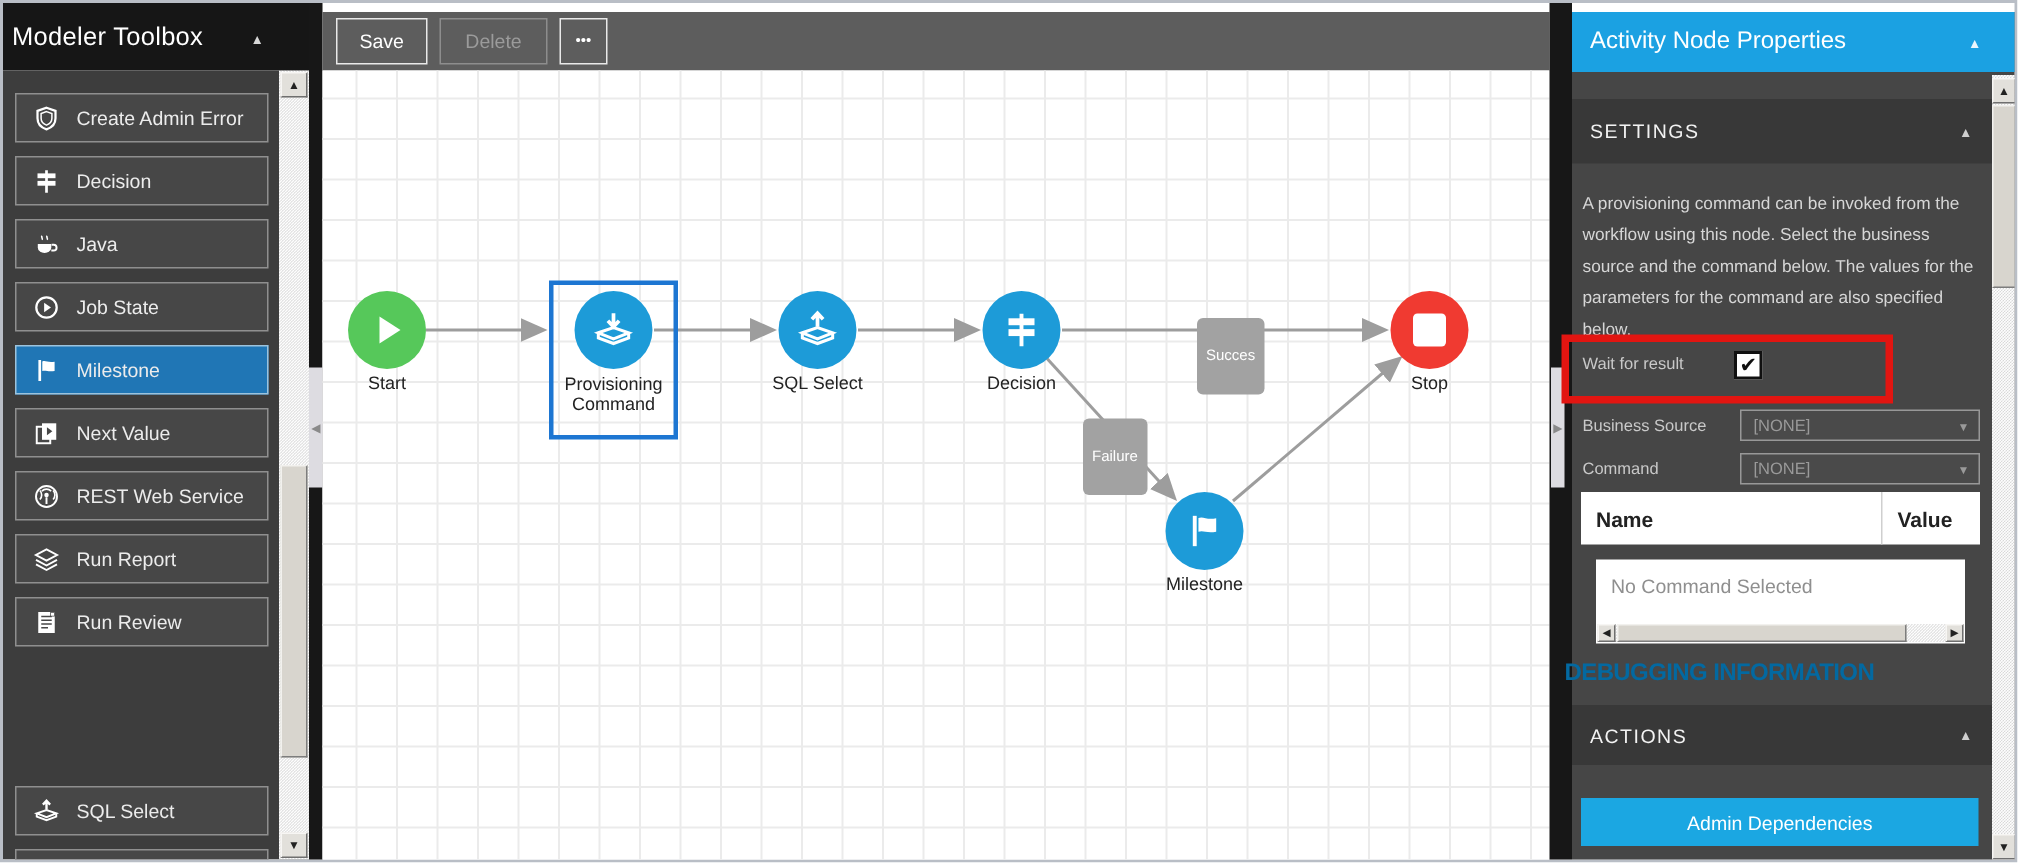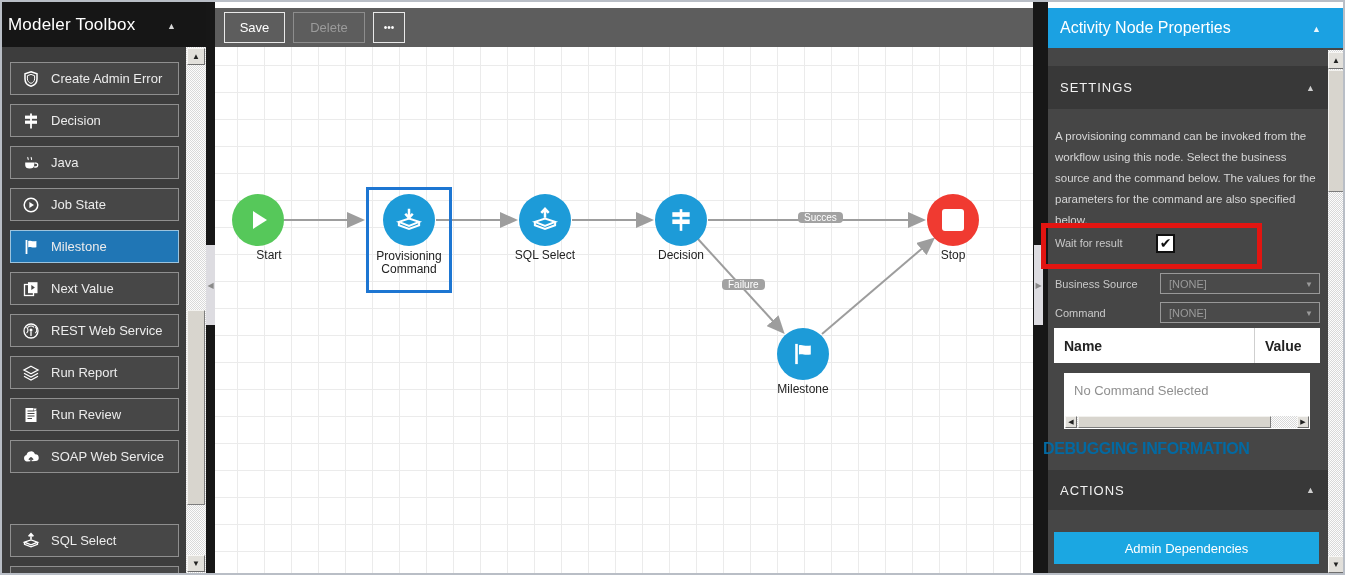--- a/index.html
+++ b/index.html
@@ -32,21 +32,21 @@
   .tbtn{position:absolute;top:4px;height:31px;box-sizing:border-box;border:1px solid #e9e9e9;background:transparent;
         color:#fff;font-size:13px;font-family:"Liberation Sans",sans-serif;display:flex;align-items:center;justify-content:center;cursor:pointer;}
   .tbtn.disabled{border-color:#8d8d8d;color:#9b9b9b;cursor:default;}
   
   #canvas{left:213px;top:45px;width:818px;height:528px;background:#fff;overflow:hidden;
     background-image:linear-gradient(#ebebeb 1px,transparent 1px),linear-gradient(90deg,#ebebeb 1px,transparent 1px);
     background-size:27px 27px;background-position:-5px -9px;}
   .node{position:absolute;width:52px;height:52px;border-radius:50%;display:flex;align-items:center;justify-content:center;cursor:pointer;}
   .node-label{position:absolute;font-size:12px;color:#222;text-align:center;line-height:13px;}
   #selection-rect{position:absolute;left:151px;top:140px;width:86px;height:106px;border:3px solid #1d76d2;box-sizing:border-box;}
-  .pill{position:absolute;background:#a2a2a2;color:#fff;font-size:10px;border-radius:4px;padding:0 6px;line-height:11px;}
+  .pill{position:absolute;background:#a2a2a2;color:#fff;font-size:10px;border-radius:4px;padding:20px 6px;line-height:11px;}
   
   #props{left:1046px;top:6px;width:297px;height:567px;background:#464646;overflow:hidden;}
   #props-header{position:absolute;left:0;top:0;width:297px;height:40px;background:#1ba1e2;color:#fff;display:flex;align-items:center;}
   #props-header .t{font-size:16px;margin-left:12px;}
   #props-header .tri{position:absolute;right:24px;top:16px;font-size:9px;color:#eaf6fd;}
   .section-bar{position:absolute;left:0;width:281px;background:#383838;color:#f2f2f2;display:flex;align-items:center;}
   .section-bar .t{font-size:13px;letter-spacing:1px;margin-left:12px;}
   .section-bar .tri{position:absolute;right:14px;font-size:9px;color:#cfcfcf;}
   .plabel{position:absolute;color:#c9c9c9;font-size:11px;}
   .dropdown{position:absolute;width:160px;height:21px;box-sizing:border-box;background:#4a4a4a;border:1px solid #989898;
@@ -166,29 +166,20 @@
       <span class="ic">
           <svg width="18" height="18" viewBox="0 0 18 18">
             <rect x="3.5" y="2" width="11" height="14" fill="#fff"></rect>
             <path d="M5.5 5h7M5.5 7.5h7M5.5 10h7M5.5 12.5h4.5" stroke="#474747" stroke-width="1.1"></path>
             <rect x="11.5" y="2" width="3" height="3" fill="#474747"></rect>
             <rect x="12" y="2.5" width="2" height="2" fill="#fff"></rect>
           </svg>
         </span>
       <span>Run Review</span>
     </div>
-    <div class="tb-item" style="top:393px">
-      <span class="ic">
-          <svg width="18" height="18" viewBox="0 0 18 18">
-            <path d="M5 13.4a3.2 3.2 0 0 1-.5-6.3A4.4 4.4 0 0 1 13 6.3a3.4 3.4 0 0 1 .6 6.8z" fill="#fff"></path>
-            <path d="M9 14.5V9.6M9 9.6l-2.1 2.1M9 9.6l2.1 2.1" stroke="#474747" stroke-width="1.4" fill="none"></path>
-          </svg>
-        </span>
-      <span>SOAP Web Service</span>
-    </div>
     <div class="tb-item" style="top:477px">
       <span class="ic">
           <svg width="18" height="18" viewBox="0 0 18 18">
             <path d="M9 7.6V2.2M6.6 4.4L9 1.8l2.4 2.6" stroke="#fff" stroke-width="1.6" fill="none"></path>
             <path d="M2.5 10.2L9 8l6.5 2.2L9 12.8z" fill="none" stroke="#fff" stroke-width="1.3"></path>
             <path d="M2.5 10.2v2.2L9 14.8l6.5-2.4v-2.2" fill="none" stroke="#fff" stroke-width="1.3"></path>
           </svg>
         </span>
       <span>SQL Select</span>
     </div>
@@ -237,21 +228,21 @@
       <line x1="607" y1="287" x2="717" y2="193" stroke="#9d9d9d" stroke-width="2" marker-end="url(#arr)"></line>
     </svg>
 
     <div id="selection-rect"></div>
 
     <div class="node" style="left:17px;top:147px;background:#56c85a;">
       <svg width="26" height="26" viewBox="0 0 26 26">
           <path d="M8 4l14 9L8 22z" fill="#fff"></path>
         </svg>
     </div>
-    <div class="node-label" style="left:24px;top:202px;width:60px;">Start</div>
+    <div class="node-label" style="left:13px;top:202px;width:60px;">Start</div>
 
     <div class="node" style="left:168px;top:147px;background:#1d9bd8;">
       <svg width="28" height="28" viewBox="0 0 18 18">
           <path d="M9 1.8v5.4M6.6 5L9 7.6 11.4 5" stroke="#fff" stroke-width="1.6" fill="none"></path>
           <path d="M2.5 10.2L9 8l6.5 2.2L9 12.8z" fill="none" stroke="#fff" stroke-width="1.3"></path>
           <path d="M2.5 10.2v2.2L9 14.8l6.5-2.4v-2.2" fill="none" stroke="#fff" stroke-width="1.3"></path>
         </svg>
     </div>
     <div class="node-label" style="left:154px;top:203px;width:80px;">Provisioning Command</div>
 

